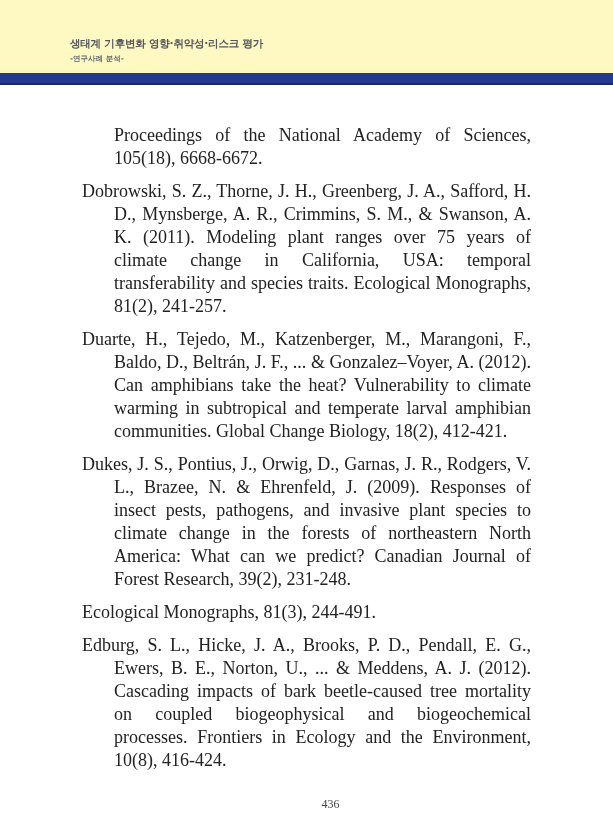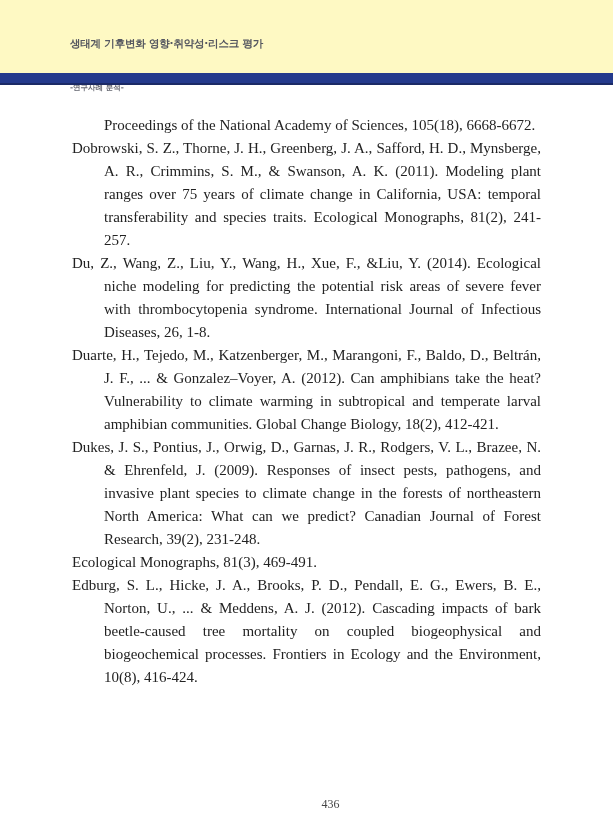--- a/index.html
+++ b/index.html
@@ -36,44 +36,43 @@
     }
     .header-subtitle {
       position: absolute;
       left: 70px;
       top: 54px;
       font-family: "DejaVu Sans", "Liberation Sans", sans-serif;
       font-weight: bold;
       font-size: 7.5px;
       color: #666872;
       white-space: nowrap;
-      margin-top: 29px;
     }
     .header-band {
       position: absolute;
       left: 0; top: 73px;
       width: 613px;
       height: 10px;
       background: #243a8c;
       border-bottom: 2px solid #1b2a66;
     }
     .refs {
       position: absolute;
       left: 72px;
       top: 114px;
       width: 469px;
     }
     .ref {
-      font-size: 15px;
+      font-size: 18px;
       line-height: 23px;
       padding-left: 32px;
       text-indent: -32px;
       text-align: justify;
       text-align-last: left;
-      margin: 0;
+      margin: 10px;
     }
     .ref.cont {
       padding-left: 32px;
       text-indent: 0;
     }
     .ref.flush {
       padding-left: 0;
       text-indent: 0;
     }
     .page-number {
@@ -92,20 +91,19 @@
 
 <div class="header">
   <div class="header-title">생태계 기후변화 영향·취약성·리스크 평가</div>
   <div class="header-subtitle">-연구사례 분석-</div>
 </div>
 <div class="header-band"></div>
 
 <div class="refs">
   <p class="ref cont">Proceedings of the National Academy of Sciences, 105(18), 6668-6672.</p>
   <p class="ref">Dobrowski, S. Z., Thorne, J. H., Greenberg, J. A., Safford, H. D., Mynsberge, A. R., Crimmins, S. M., &amp; Swanson, A. K. (2011). Modeling plant ranges over 75 years of climate change in California, USA: temporal transferability and species traits. Ecological Monographs, 81(2), 241-257.</p>
-  <p class="ref">Du, Z., Wang, Z., Liu, Y., Wang, H., Xue, F., &amp;Liu, Y. (2014). Ecological niche modeling for predicting the potential risk areas of severe fever with thrombocytopenia syndrome. International Journal of Infectious Diseases, 26, 1-8.</p>
   <p class="ref">Duarte, H., Tejedo, M., Katzenberger, M., Marangoni, F., Baldo, D., Beltrán, J. F., ... &amp; Gonzalez–Voyer, A. (2012). Can amphibians take the heat? Vulnerability to climate warming in subtropical and temperate larval amphibian communities. Global Change Biology, 18(2), 412-421.</p>
   <p class="ref">Dukes, J. S., Pontius, J., Orwig, D., Garnas, J. R., Rodgers, V. L., Brazee, N. &amp; Ehrenfeld, J. (2009). Responses of insect pests, pathogens, and invasive plant species to climate change in the forests of northeastern North America: What can we predict? Canadian Journal of Forest Research, 39(2), 231-248.</p>
-  <p class="ref flush">Ecological Monographs, 81(3), 469-491.</p>
+  <p class="ref flush">Ecological Monographs, 81(3), 244-491.</p>
   <p class="ref">Edburg, S. L., Hicke, J. A., Brooks, P. D., Pendall, E. G., Ewers, B. E., Norton, U., ... &amp; Meddens, A. J. (2012). Cascading impacts of bark beetle-caused tree mortality on coupled biogeophysical and biogeochemical processes. Frontiers in Ecology and the Environment, 10(8), 416-424.</p>
 </div>
 
 <div class="page-number">436</div>
 
 </body></html>

